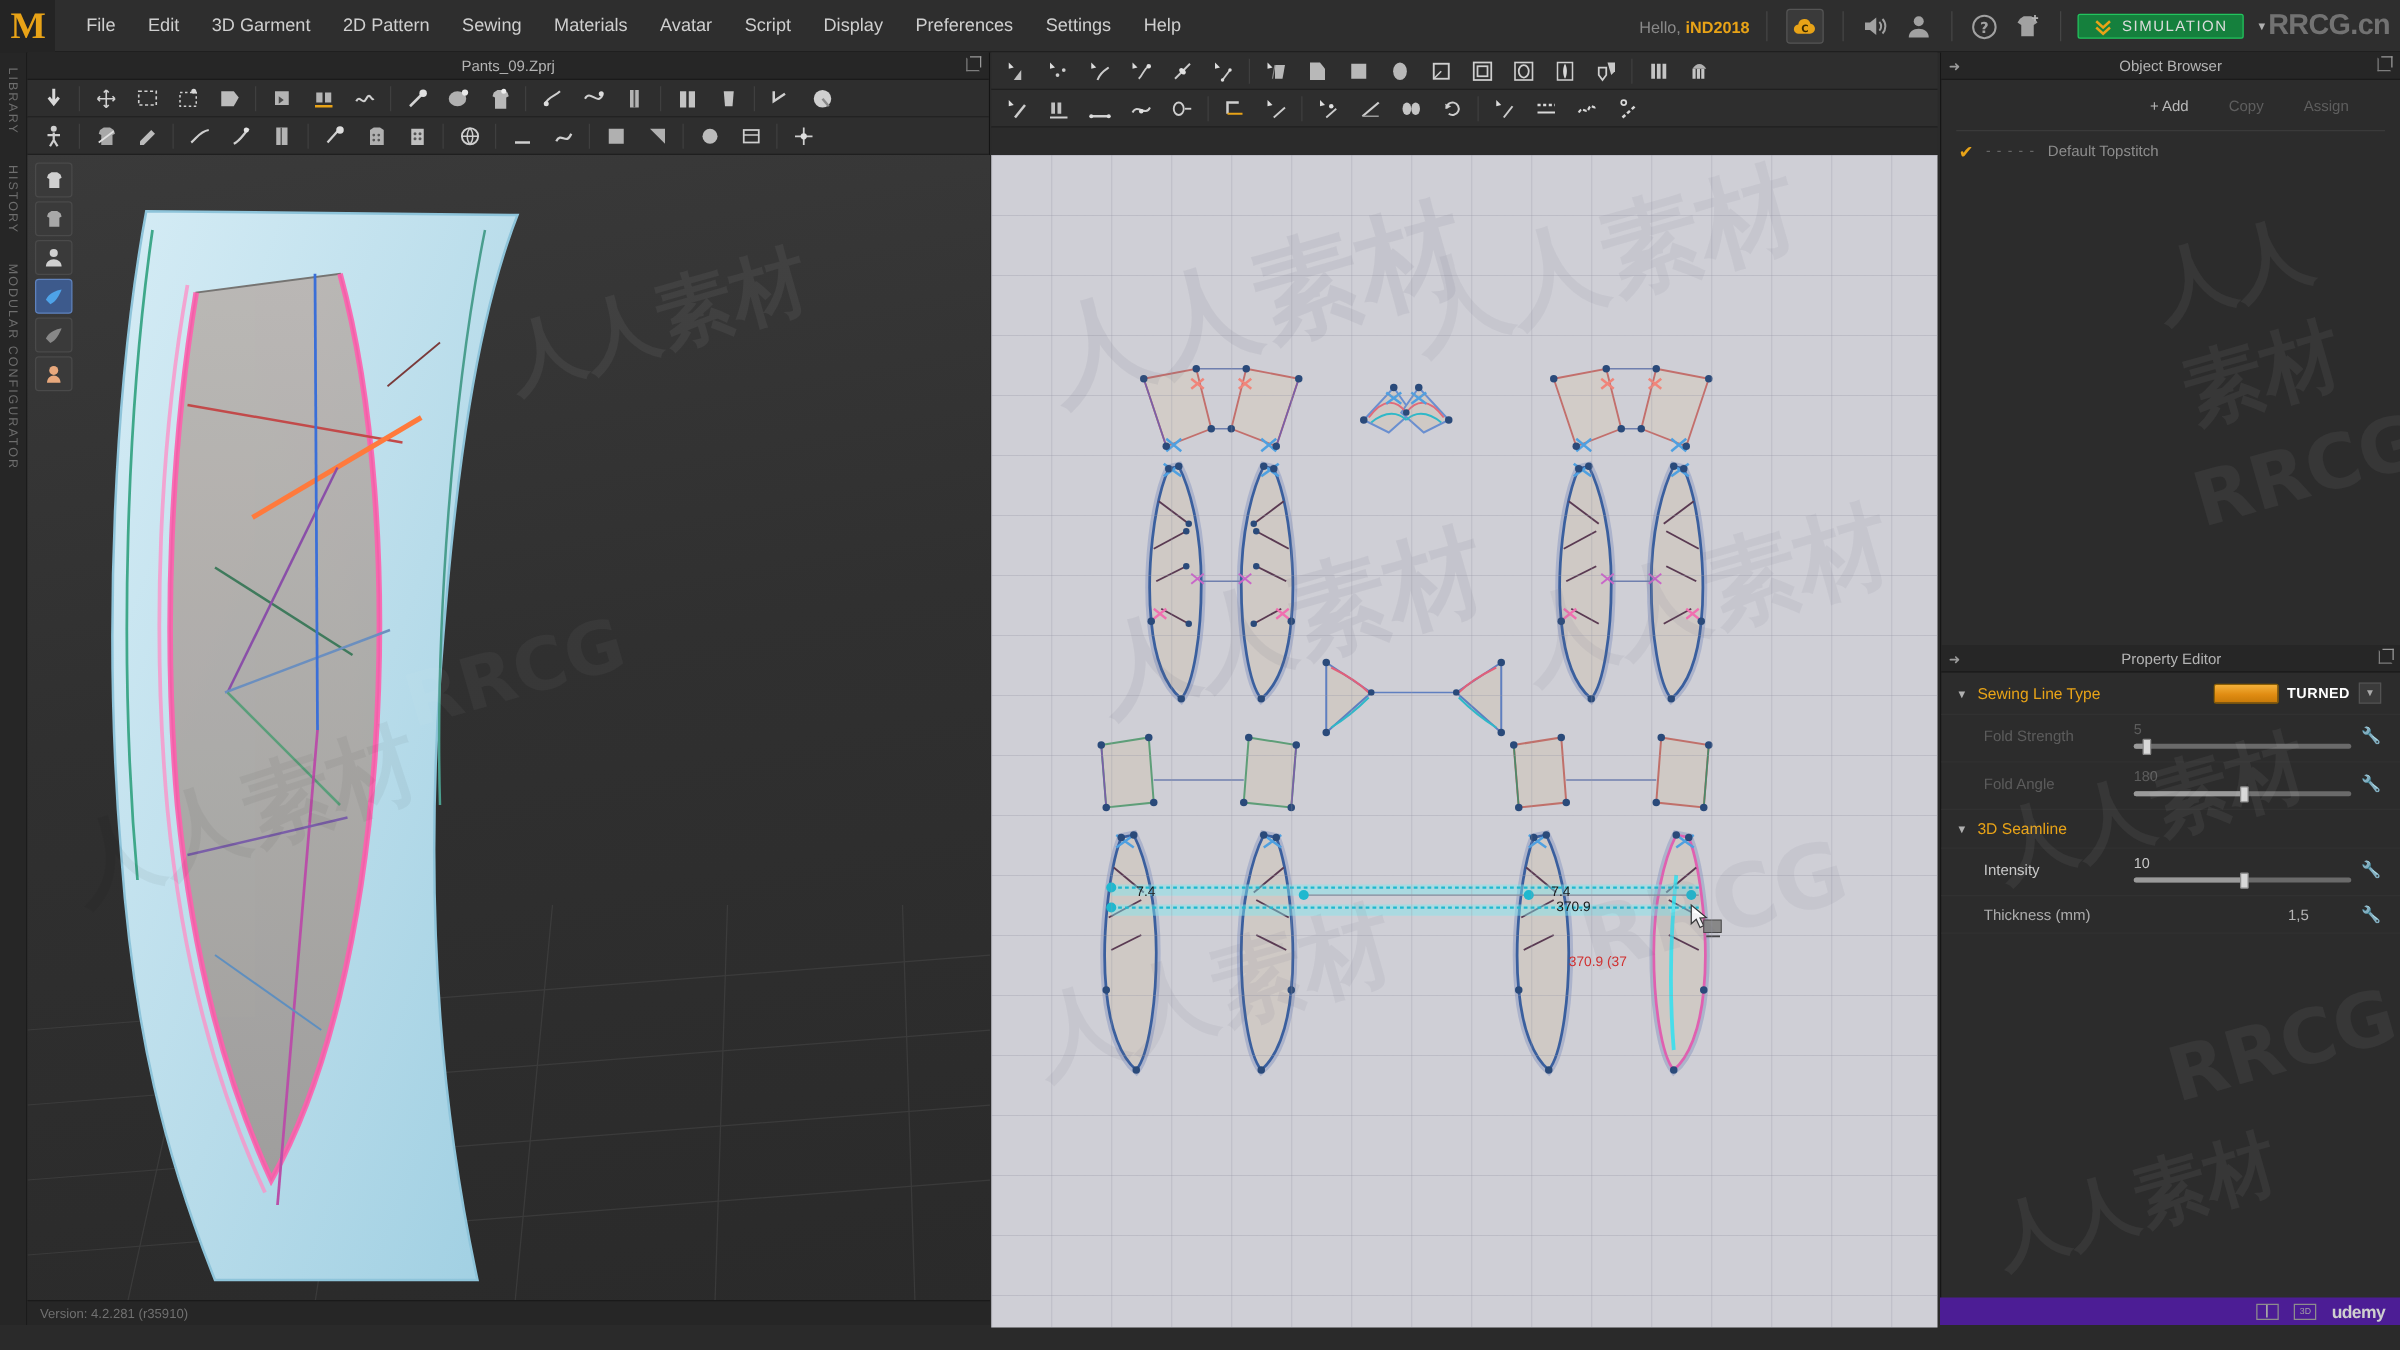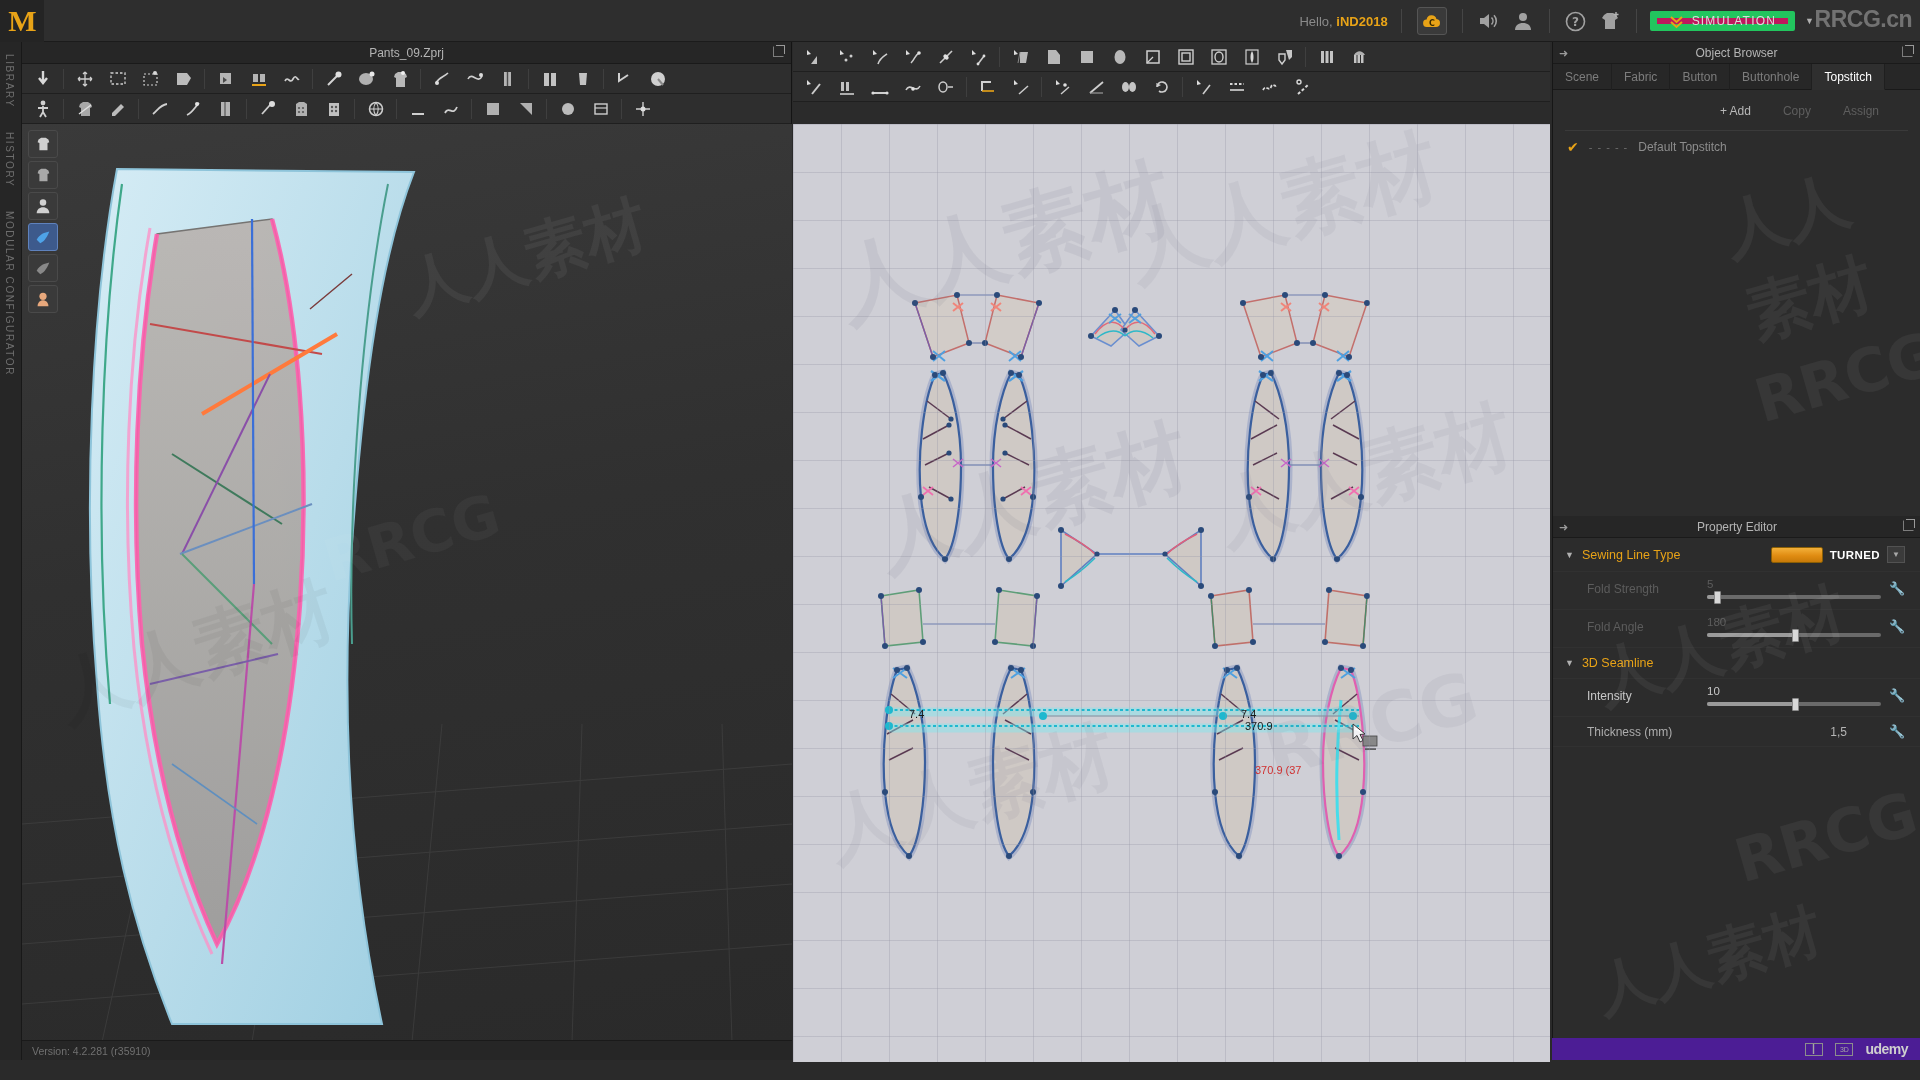--- a/index.html
+++ b/index.html
@@ -39,21 +39,21 @@
     width:30px; height:28px; border:1px solid #555; border-radius:3px;
     background:#3a3a3a; display:flex; align-items:center; justify-content:center;
     margin:0 6px;
   }
   .icon-btn {
     width:34px; height:34px; display:flex; align-items:center; justify-content:center;
     opacity:.75;
   }
   .sim-btn {
     display:flex; align-items:center; gap:8px; height:20px; padding:0 12px;
-    background:#be185d; border:7px solid #22c55e; border-radius:2px;
+    background:#15803d; border:1px solid #22c55e; border-radius:2px;
     font-size:12px; letter-spacing:1.2px; color:#dcdcdc; margin-left:4px;
   }
   .sim-caret { padding:0 10px; font-size:9px; color:#b0b0b0; }
 
   
   .panel-hdr {
     height:22px; background:#262626; border-bottom:1px solid #1a1a1a;
     display:flex; align-items:center; justify-content:center;
     font-size:12px; color:#b4b4b4; position:relative;
   }
@@ -232,20 +232,34 @@
   .meas.red { color:#d03030; }
   svg { display:block; overflow:visible; }
 </style>
 </head>
 <body>
 
 <div id="app">
 
   <div class="menubar">
     <div class="logo-m">M</div>
+    <div class="menu-items">
+      <div class="menu-item">File</div>
+      <div class="menu-item">Edit</div>
+      <div class="menu-item">3D Garment</div>
+      <div class="menu-item">2D Pattern</div>
+      <div class="menu-item">Sewing</div>
+      <div class="menu-item">Materials</div>
+      <div class="menu-item">Avatar</div>
+      <div class="menu-item">Script</div>
+      <div class="menu-item">Display</div>
+      <div class="menu-item">Preferences</div>
+      <div class="menu-item">Settings</div>
+      <div class="menu-item">Help</div>
+    </div>
 
     <div class="topbar-right">
       <span class="hello">
         <span>Hello,</span>
         <b>iND2018</b>
       </span>
       <div class="tb-sep"></div>
       <div class="cloud-btn">
         <svg width="19" height="15" viewBox="0 0 19 15">
           <path d="M5 13h9a4 4 0 0 0 .4-7.98A5 5 0 0 0 4.6 5.6 3.7 3.7 0 0 0 5 13z" fill="#e8a317"></path>
@@ -1147,27 +1161,20 @@
     </div>
   </div>
 
   <div class="rightpanel">
 
     <div class="panel-hdr">
       <span class="panel-arrow">➜</span>
       <span>Object Browser</span>
       <span class="pop"></span>
     </div>
-    <div class="ob-tabs">
-      <div class="ob-tab">Scene</div>
-      <div class="ob-tab">Fabric</div>
-      <div class="ob-tab">Button</div>
-      <div class="ob-tab">Buttonhole</div>
-      <div class="ob-tab active">Topstitch</div>
-    </div>
     <div class="ob-actions">
       <div class="ob-btn">+ Add</div>
       <div class="ob-btn dim">Copy</div>
       <div class="ob-btn dim">Assign</div>
     </div>
     <div class="ob-sep"></div>
     <div class="ob-row">
       <span class="chk">✔</span>
       <span class="dashline">- - - - -</span>
       <span>Default Topstitch</span>

